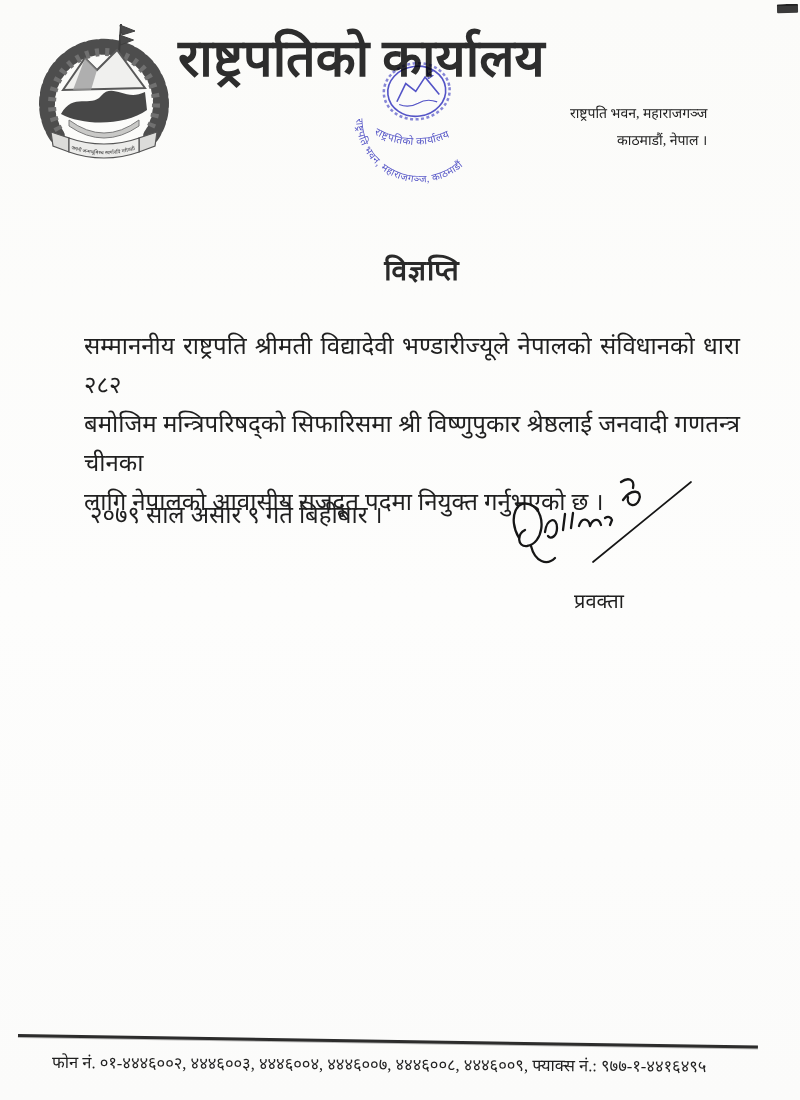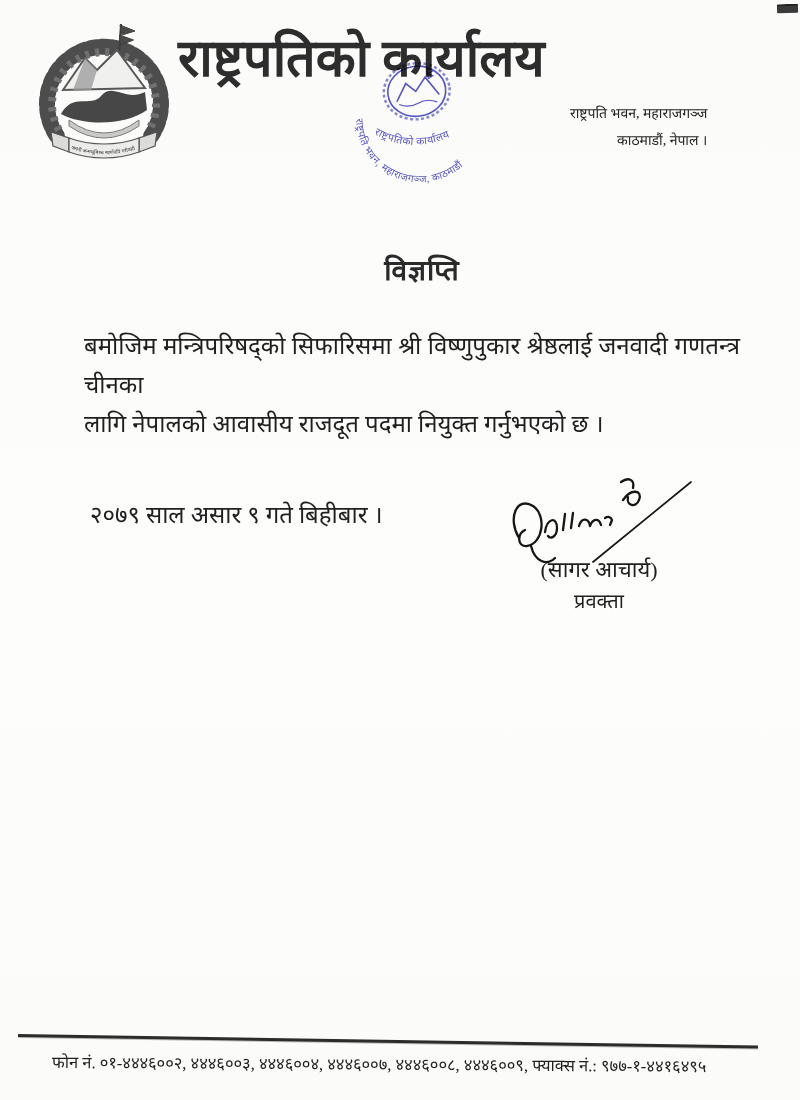--- a/index.html
+++ b/index.html
@@ -139,20 +139,21 @@
   </svg>
 
   <div class="address">
     <div class="l1">राष्ट्रपति भवन, महाराजगञ्ज</div>
     <div class="l2">काठमाडौं, नेपाल ।</div>
   </div>
 
   <h2 class="notice-heading">विज्ञप्ति</h2>
 
   <div class="notice-body">
+    <div class="jl">सम्माननीय राष्ट्रपति श्रीमती विद्यादेवी भण्डारीज्यूले नेपालको संविधानको धारा २८२</div>
     <div class="jl">बमोजिम मन्त्रिपरिषद्को सिफारिसमा श्री विष्णुपुकार श्रेष्ठलाई जनवादी गणतन्त्र चीनका</div>
     <div>लागि नेपालको आवासीय राजदूत पदमा नियुक्त गर्नुभएको छ ।</div>
   </div>
 
   <div class="date-line">२०७९ साल असार ९ गते बिहीबार ।</div>
 
   <svg class="signature" viewBox="0 0 200 105" aria-hidden="true">
     <g fill="none" stroke="#161616" stroke-width="2.3" stroke-linecap="round" stroke-linejoin="round">
       <path d="M 14,68 C 2,48 12,26 28,36 C 42,45 38,74 22,76 C 12,77 12,64 20,60"></path>
       <path d="M 26,76 C 30,92 42,96 50,88"></path>
@@ -160,19 +161,18 @@
       <path d="M 58,60 l 2,-16"></path>
       <path d="M 66,58 l 2,-15"></path>
       <path d="M 74,56 c 3,-10 10,-7 11,0 c 3,-8 9,-8 11,-1"></path>
       <path d="M 100,48 c 3,-2 6,-1 7,2 l -2,5"></path>
       <path d="M 118,30 c 8,-12 20,-10 16,0 c -3,8 -13,6 -11,-3"></path>
       <path d="M 116,12 c 7,-5 14,-3 12,6"></path>
       <path d="M 88,92 L 186,12" stroke-width="1.7"></path>
     </g>
   </svg>
 
-  <div class="sig-name">(सागर आचार्य)</div>
   <div class="sig-role">प्रवक्ता</div>
 
   <div class="footer-line"></div>
   <div class="footer-text">फोन नं. ०१-४४४६००२, ४४४६००३, ४४४६००४, ४४४६००७, ४४४६००८, ४४४६००९, फ्याक्स नं.: ९७७-१-४४१६४९५</div>
 
 </div>
 
 </body></html>

